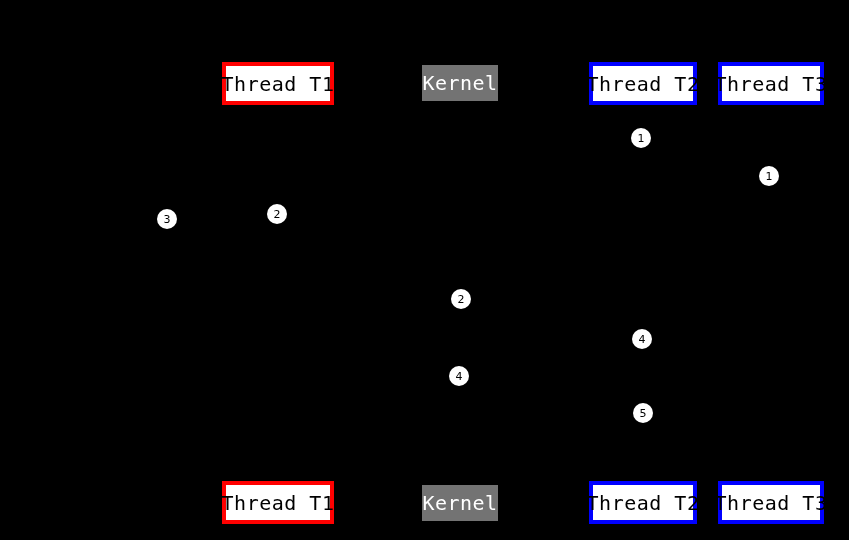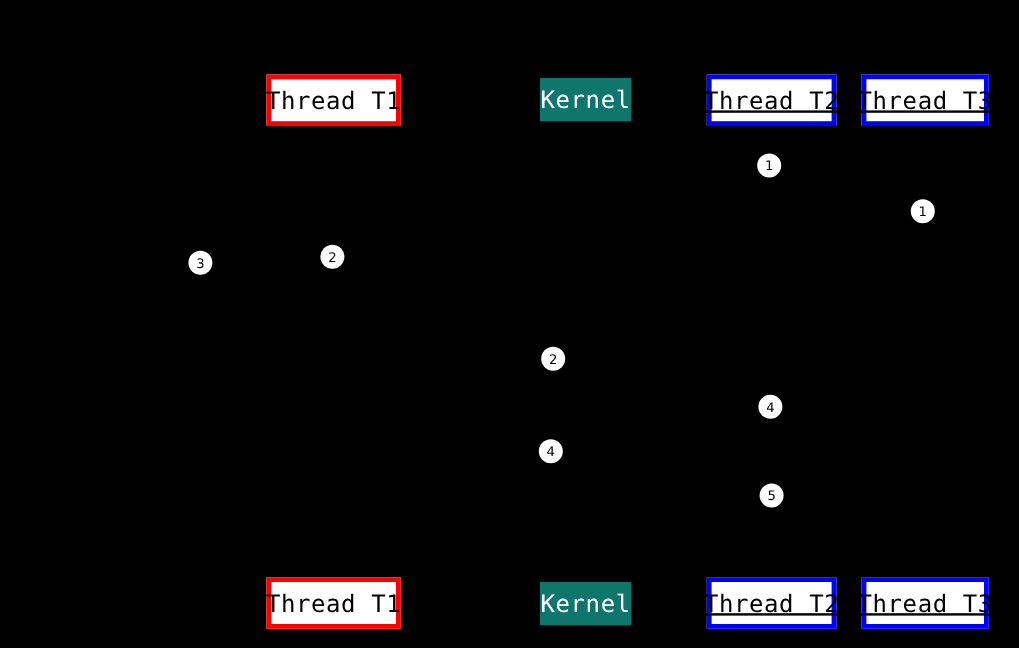--- a/index.html
+++ b/index.html
@@ -31,26 +31,25 @@
     line-height: 1;
     user-select: none;
   }
   .participant.boxed {
     background: #ffffff;
     color: #000000;
     border-style: solid;
     border-width: 4px;
   }
   .participant.red   { border-color: #ff0000; }
-  .participant.blue  { border-color: #0000ff; text-decoration: underline; }
+  .participant.blue  { border-color: #0000ff; }
   .participant.solid-blue {
-    background: #0f766e;
+    background: #737373;
     color: #ffffff;
     border: none;
-    margin-left: 28px;
   }
 
   
   .lifeline {
     position: absolute;
     width: 1px;
     background: #000000;
   }
 
   

